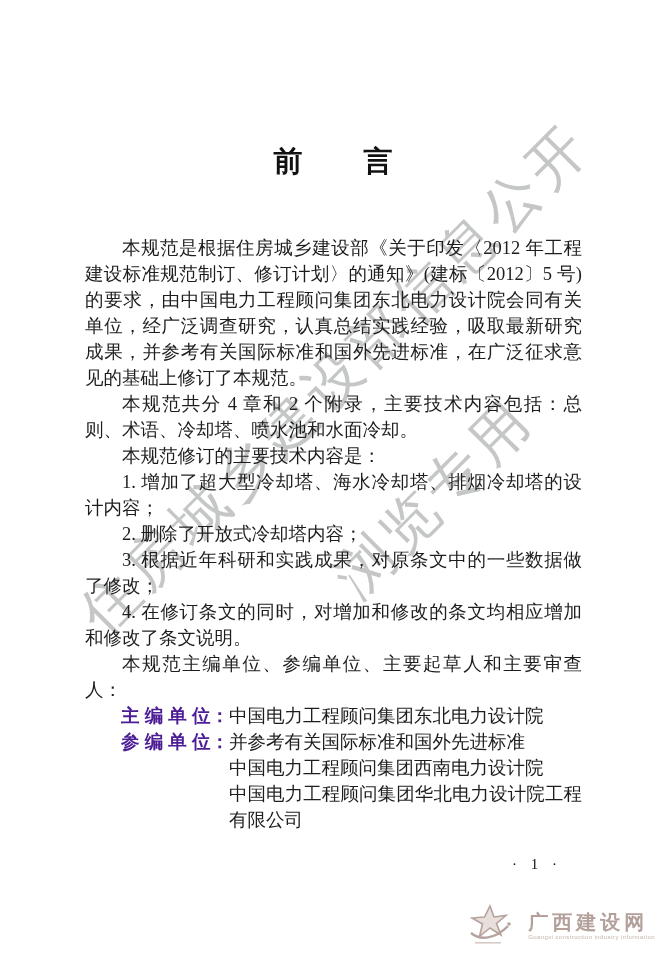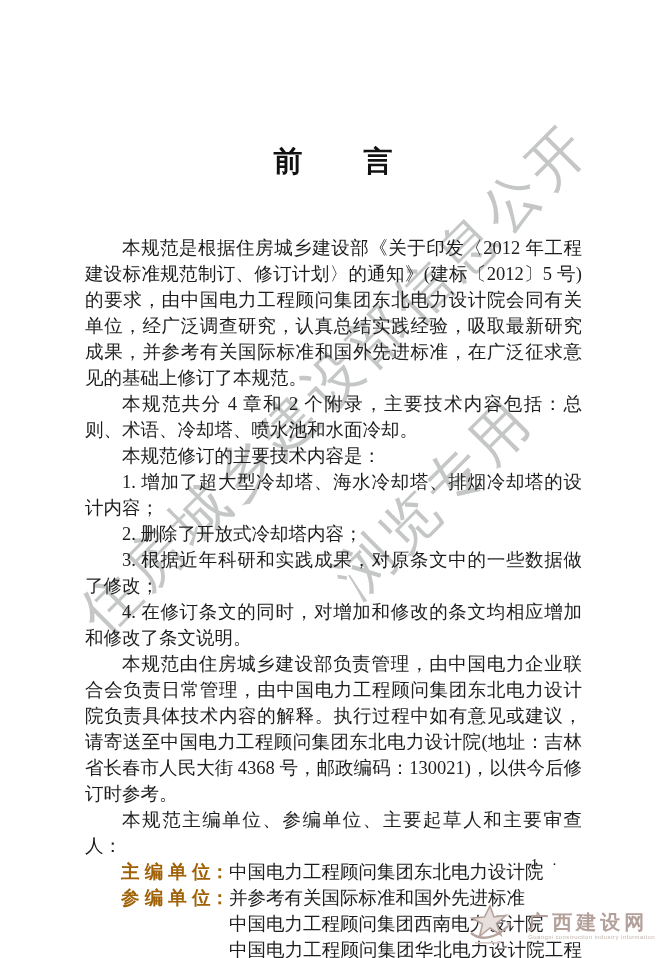--- a/index.html
+++ b/index.html
@@ -26,21 +26,21 @@
   }
   .paragraphs{margin-top:53px;font-family:Liberation Serif, serif;}
   .para{
     margin:0;font-size:18.5px;line-height:26px;
     text-align:justify;text-justify:inter-ideograph;text-indent:2em;
   }
   .editors{font-size:18.5px;line-height:26px;}
   .editor-row{display:flex;align-items:flex-start;padding-left:36px;}
   .editor-label{
     font-family:"Liberation Sans","DejaVu Sans",sans-serif;
-    font-weight:700;white-space:nowrap;flex:0 0 auto;color:#a16207;text-align:center;
+    font-weight:700;white-space:nowrap;flex:0 0 auto;color:#4c1d95;text-align:center;
   }
   .editor-value{flex:1 1 auto;}
   .participant-units{flex:1 1 auto;}
   .participant-unit{text-align:justify;text-justify:inter-ideograph;}
 
   .page-number{
     position:absolute;top:856px;right:99px;z-index:2;
     font-size:15px;letter-spacing:5px;color:#111;
   }
 
@@ -71,21 +71,20 @@
     <h1 class="title">前　　言</h1>
 
     <div class="paragraphs">
         <p class="para">本规范是根据住房城乡建设部《关于印发〈2012 年工程建设标准规范制订、修订计划〉的通知》(建标〔2012〕5 号)的要求，由中国电力工程顾问集团东北电力设计院会同有关单位，经广泛调查研究，认真总结实践经验，吸取最新研究成果，并参考有关国际标准和国外先进标准，在广泛征求意见的基础上修订了本规范。</p>
         <p class="para">本规范共分 4 章和 2 个附录，主要技术内容包括：总则、术语、冷却塔、喷水池和水面冷却。</p>
         <p class="para">本规范修订的主要技术内容是：</p>
         <p class="para">1. 增加了超大型冷却塔、海水冷却塔、排烟冷却塔的设计内容；</p>
         <p class="para">2. 删除了开放式冷却塔内容；</p>
         <p class="para">3. 根据近年科研和实践成果，对原条文中的一些数据做了修改；</p>
         <p class="para">4. 在修订条文的同时，对增加和修改的条文均相应增加和修改了条文说明。</p>
-        <p class="para">本规范由住房城乡建设部负责管理，由中国电力企业联合会负责日常管理，由中国电力工程顾问集团东北电力设计院负责具体技术内容的解释。执行过程中如有意见或建议，请寄送至中国电力工程顾问集团东北电力设计院(地址：吉林省长春市人民大街 4368 号，邮政编码：130021)，以供今后修订时参考。</p>
         <p class="para">本规范主编单位、参编单位、主要起草人和主要审查人：</p>
       </div>
 
     <div class="editors">
       <div class="editor-row">
         <span class="editor-label">主 编 单 位：</span>
         <span class="editor-value">中国电力工程顾问集团东北电力设计院</span>
       </div>
       <div class="editor-row">
         <span class="editor-label">参 编 单 位：</span>

